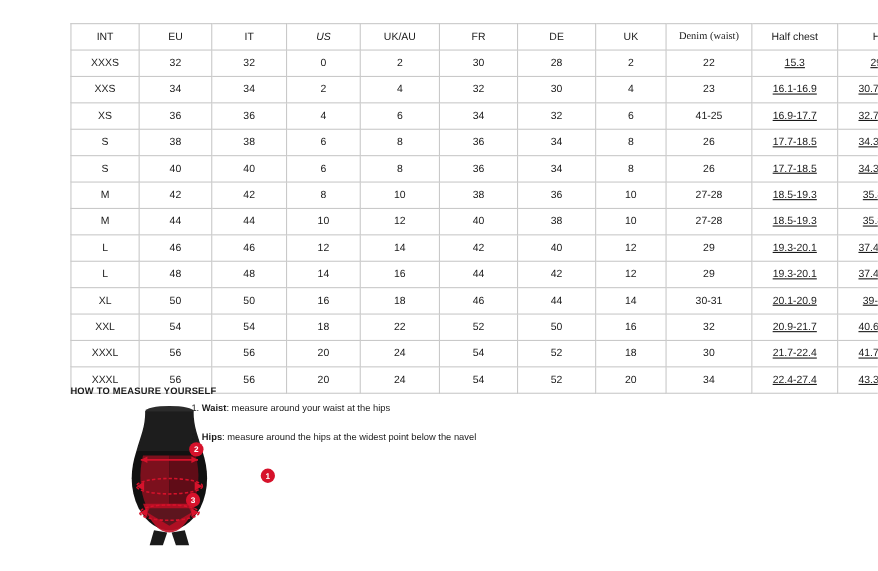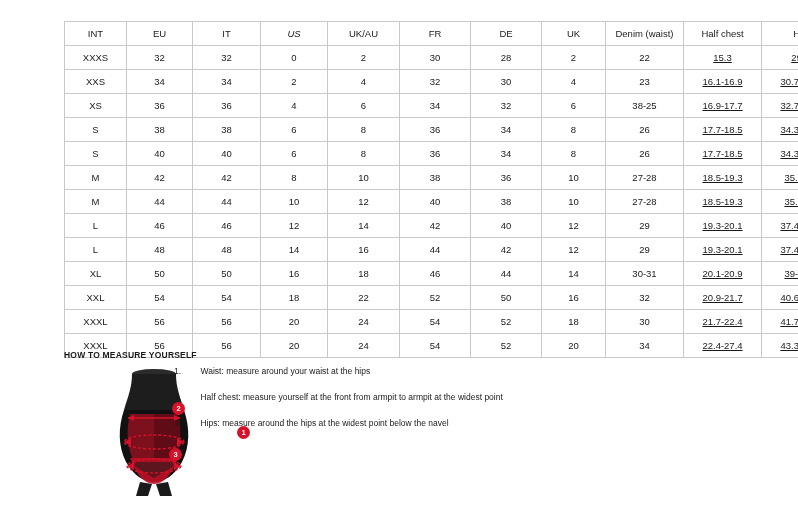--- a/index.html
+++ b/index.html
@@ -51,21 +51,21 @@
   }
   
   .c0 { width: 57px; }
   .c1 { width: 61px; }
   .c2 { width: 63px; }
   .c3 { width: 62px; font-style: italic; }
   .c4 { width: 67px; }
   .c5 { width: 66px; margin-top: 20px; }
   .c6 { width: 66px; }
   .c7 { width: 59px; margin-top: 38px; }
-  .c8 { width: 73px; }
+  .c8 { width: 73px; font-family: Liberation Serif, serif; }
   .c9 { width: 73px; }
   .c10 { width: 73px; }
   
   td.leftish {
     text-align: left;
     padding-left: 8px;
     text-decoration: underline;
   }
   th.leftish {
     text-align: left;
@@ -101,21 +101,21 @@
     left: 110px;
     top: 0px;
     width: 560px;
   }
   .step {
     font-size: 8.5px;
     color: #1a1a1a;
     margin-bottom: 15px;
     line-height: 11px;
   }
-  .step b { font-weight: normal; margin-left: 17px; }
+  .step b { font-weight: bold; }
 
   .badge {
     position: absolute;
     width: 13px;
     height: 13px;
     border-radius: 50%;
     background: #d6122b;
     color: #ffffff;
     font-size: 7.5px;
     line-height: 13px;
@@ -177,21 +177,21 @@
         </tr>
         <tr>
           <td>XS</td>
           <td>36</td>
           <td>36</td>
           <td>4</td>
           <td>6</td>
           <td>34</td>
           <td>32</td>
           <td>6</td>
-          <td>38-25</td>
+          <td>41-25</td>
           <td class="leftish">16.9-17.7</td>
           <td class="leftish">32.7-33.9</td>
         </tr>
         <tr>
           <td>S</td>
           <td>38</td>
           <td>38</td>
           <td>6</td>
           <td>8</td>
           <td>36</td>
@@ -360,23 +360,19 @@
       <div class="badge b2">2</div>
       <div class="badge b3">3</div>
     </div>
 
     <div class="steps">
       <div class="step">
         <span>1.</span>
         <b>Waist</b><span>: measure around your waist at the hips</span>
       </div>
       <div class="step">
-        <span>2.</span>
-        <b>Half chest</b><span>: measure yourself at the front from armpit to armpit at the widest point</span>
-      </div>
-      <div class="step">
         <span>3.</span>
         <b>Hips</b><span>: measure around the hips at the widest point below the navel</span>
       </div>
     </div>
   </div>
 
 </div>
 
 </body></html>

